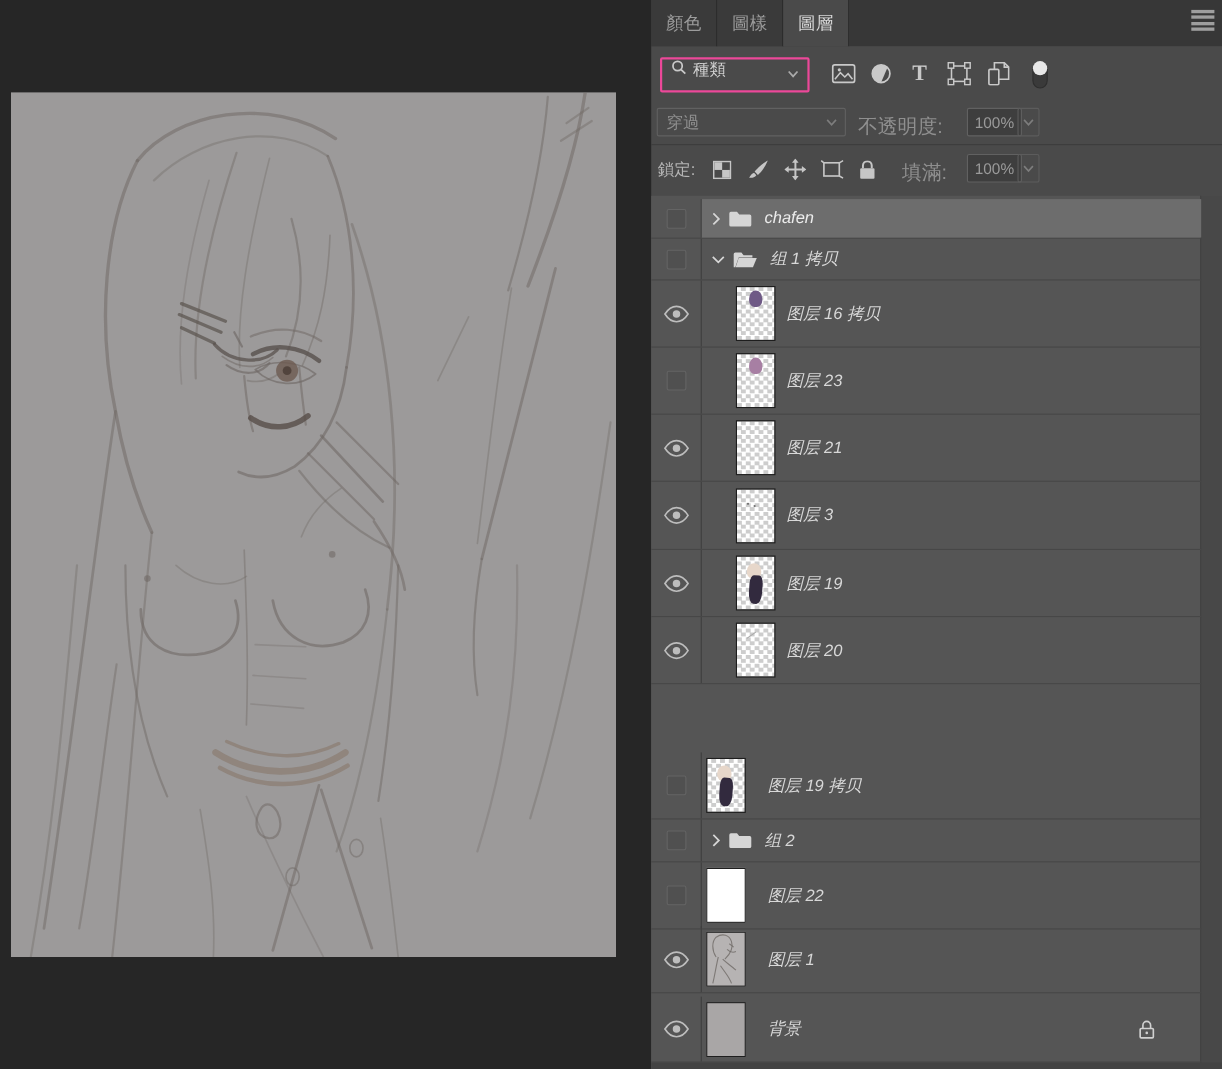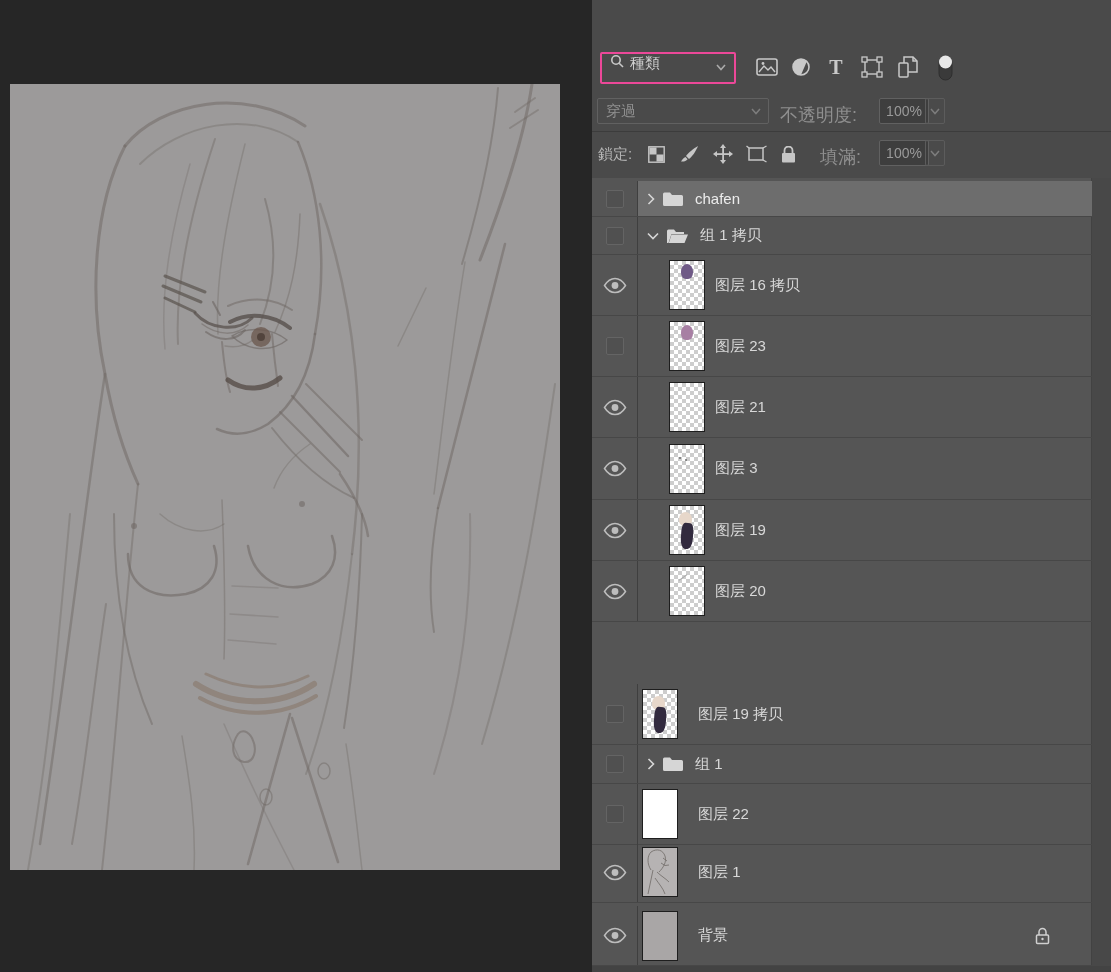--- a/index.html
+++ b/index.html
@@ -42,21 +42,21 @@
 
   .lock-row{position:absolute;left:0;top:132px;width:519px;height:46px;}
   .locklabel{position:absolute;left:6px;top:13px;font-size:15px;color:#b5b5b5;}
   .licon{position:absolute;top:11px;width:24px;height:22px;display:flex;align-items:center;justify-content:center;}
 
   
   .list{position:absolute;left:0;top:178px;width:519px;height:794px;background:#555555;}
   .gutter{position:absolute;right:0;top:0;width:19px;height:794px;background:#484848;border-left:1px solid #424242;}
   .row{position:absolute;left:0;width:500px;border-bottom:1px solid #474747;box-sizing:border-box;display:flex;}
   .vis{width:45px;flex:0 0 45px;display:flex;align-items:center;justify-content:center;border-right:1px solid #3f3f3f;}
-  .rowc{flex:1;display:flex;align-items:center;position:relative;}
+  .rowc{flex:1;display:flex;align-items:center;position:relative;font-style:italic;}
   .row.sel .rowc{background:#6d6d6d;}
   .lname{font-size:15px;color:#d8d8d8;white-space:nowrap;}
   .row.sel .lname{color:#ececec;}
   .emptybox{width:18px;height:18px;border:1px solid #646464;border-radius:2px;background:#505050;box-sizing:border-box;}
   .chevron{margin-left:9px;flex:0 0 auto;}
   .fold{margin-left:7px;flex:0 0 auto;}
   .gname{margin-left:11px;}
   .thumb{position:relative;width:34px;height:48px;border:1px solid #1e1e1e;box-sizing:content-box;overflow:hidden;flex:0 0 auto;
          background:conic-gradient(#cdcdcd 25%,#ffffff 0 50%,#cdcdcd 0 75%,#ffffff 0) 0 0/8px 8px;}
   .t-child{margin-left:31px;}
@@ -165,20 +165,37 @@
           <path d="M172,652 C180,700 186,740 184,786" stroke-width="1.5" stroke-opacity="0.35"></path>
           <path d="M336,660 C344,712 348,752 352,786" stroke-width="1.5" stroke-opacity="0.35"></path>
           <path d="M214,640 C240,700 260,740 284,786" stroke-width="1.5" stroke-opacity="0.3"></path>
         </g>
       </svg>
     </div>
   </div>
 
   <div class="panel">
 
+    <div class="tabbar">
+      <div class="tab" style="left:0">
+          <span>顏色</span>
+        </div>
+      <div class="tab" style="left:60px">
+          <span>圖樣</span>
+        </div>
+      <div class="tab active" style="left:120px">
+          <span>圖層</span>
+        </div>
+      <div class="hamburger">
+          <i></i>
+          <i></i>
+          <i></i>
+          <i></i>
+        </div>
+    </div>
 
     <div class="filter-row">
       <div class="kindbox">
         <svg class="mag" width="14" height="14" viewBox="0 0 14 14">
           <circle cx="6" cy="6" r="4.2" fill="none" stroke="#c9c9c9" stroke-width="1.6"></circle>
           <line x1="9.2" y1="9.2" x2="13" y2="13" stroke="#c9c9c9" stroke-width="1.6"></line>
         </svg>
         <span>種類</span>
         <svg class="chev" width="10" height="7" viewBox="0 0 10 7">
           <polyline points="1,1 5,5.5 9,1" fill="none" stroke="#aaaaaa" stroke-width="1.6"></polyline>
@@ -432,21 +449,21 @@
         <div class="vis">
             <span class="emptybox"></span>
           </div>
         <div class="rowc">
           <svg class="chevron" width="8" height="12" viewBox="0 0 8 12">
               <polyline points="1.5,1 6.5,6 1.5,11" fill="none" stroke="#d6d6d6" stroke-width="1.6"></polyline>
             </svg>
           <svg class="fold" width="22" height="16" viewBox="0 0 22 16">
               <path d="M1,3 a1.5,1.5 0 0 1 1.5,-1.5 H8 l2,2.5 H19.5 A1.5,1.5 0 0 1 21,5.5 V13.5 A1.5,1.5 0 0 1 19.5,15 H2.5 A1.5,1.5 0 0 1 1,13.5 Z" fill="#d6d6d6"></path>
             </svg>
-          <span class="lname gname">组 1</span>
+          <span class="lname gname">组 2</span>
         </div>
       </div>
 
       <div class="row" style="top:606px;height:61px">
         <div class="vis">
             <span class="emptybox"></span>
           </div>
         <div class="rowc">
           <span class="thumb t-root t-white"></span>
           <span class="lname n-root">图层 22</span>

